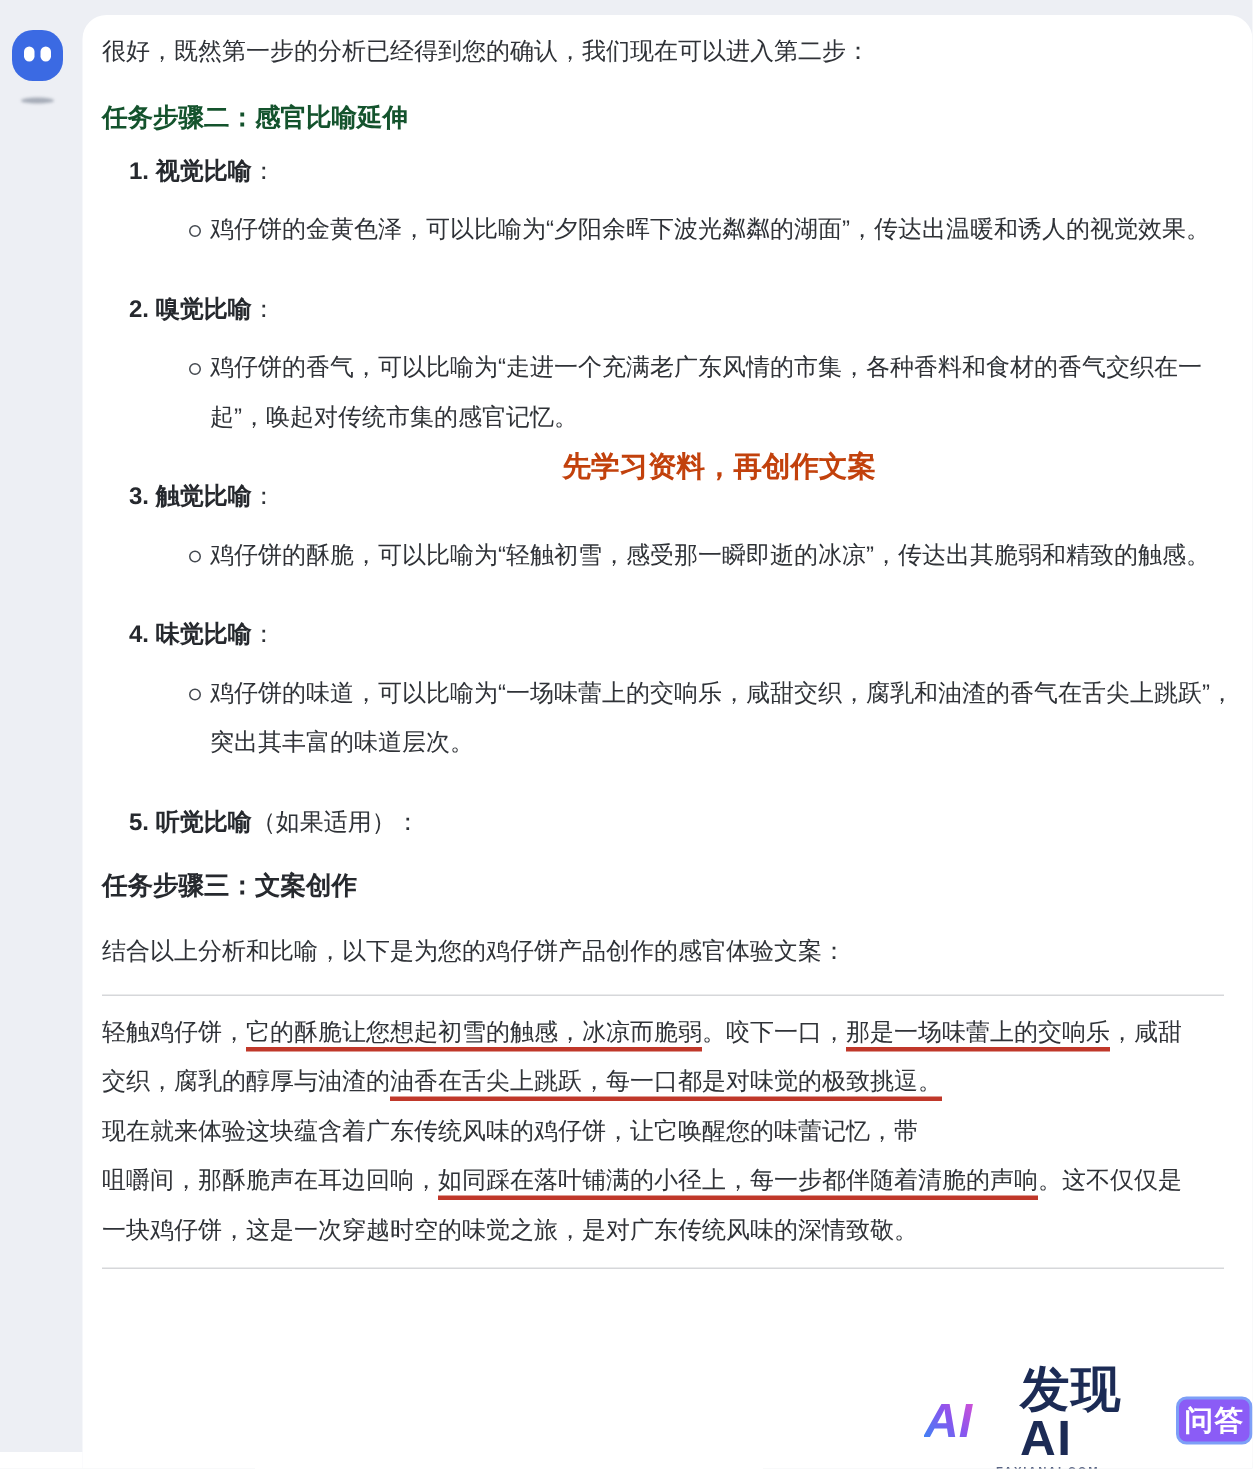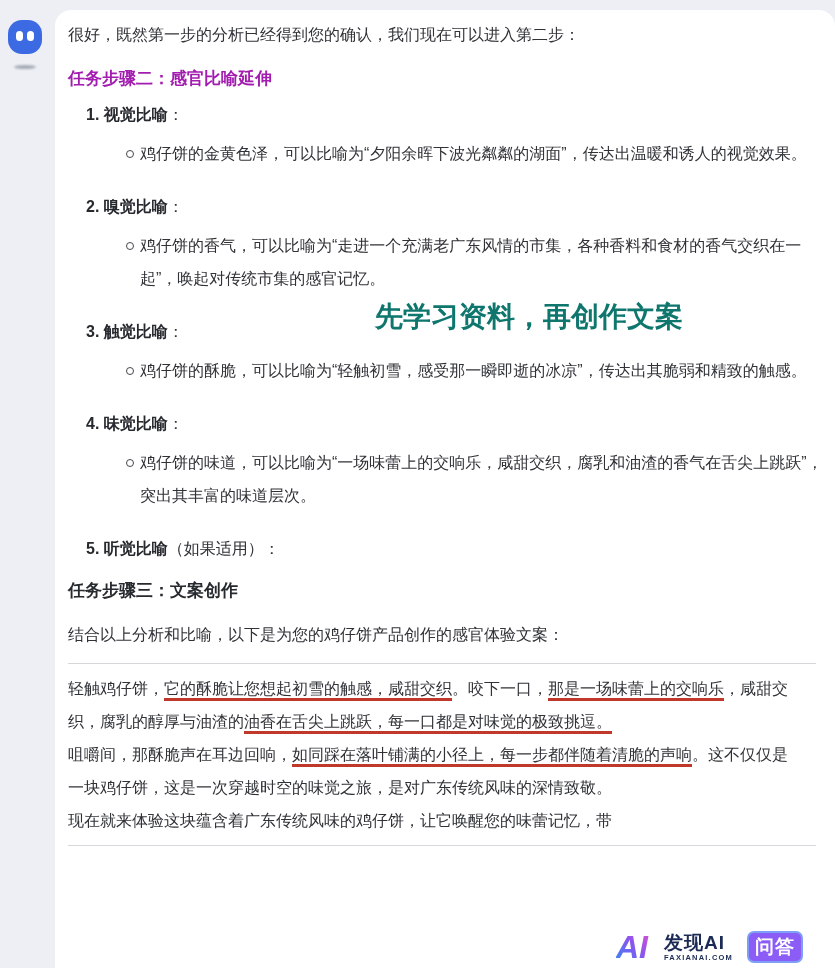--- a/index.html
+++ b/index.html
@@ -16,21 +16,21 @@
   .avatar{position:absolute;left:8px;top:20px;width:34px;height:34px;background:#3b6ae3;border-radius:14px;}
   .avatar .eye{position:absolute;top:11px;width:7px;height:10px;background:#ffffff;border-radius:3.5px;}
   .avatar .eye.l{left:8px;} .avatar .eye.r{left:19px;}
   .avatar-shadow{position:absolute;left:14px;top:65px;width:22px;height:4px;background:rgba(80,90,110,.45);border-radius:50%;filter:blur(1px);}
 
   
   .bubble{position:absolute;left:55px;top:10px;width:780px;height:969px;background:#ffffff;border-radius:16px 16px 0 0;}
   .content{position:relative;padding:12px 0 0 13px;width:730px;font-size:16px;}
 
   .intro{line-height:26px;margin:0;}
-  .h2{font-size:17px;font-weight:700;line-height:26px;margin:18px 0 0 0;color:#a21caf;}
+  .h2{font-size:17px;font-weight:700;line-height:26px;margin:18px 0 0 0;color:#14532d;}
   .h3{font-size:17px;font-weight:700;line-height:26px;margin:16px 0 0 0;color:#26292e;}
 
   .mlist{margin:0;}
   .mitem{margin-top:24px;}
   .mitem:first-child{margin-top:10px;}
   .mlabel{padding-left:18px;line-height:26px;font-size:16px;}
   .mlabel b{font-weight:700;color:#26292e;}
   .msub{position:relative;padding-left:72px;margin-top:9px;margin-right:-30px;line-height:33px;}
   .circ{position:absolute;left:58px;top:13px;width:6px;height:6px;border:1.5px solid #43484f;border-radius:50%;}
 
@@ -42,29 +42,29 @@
   .copy-p{margin:0;line-height:33px;}
   .redline{
     border-bottom:3px solid #c0382a;
     padding-bottom:1px;
     -webkit-box-decoration-break:clone;box-decoration-break:clone;
   }
 
   
   .annotation{
     position:absolute;left:320px;top:288px;
-    font-size:28px;font-weight:700;color:#0f766e;white-space:nowrap;
+    font-size:19px;font-weight:700;color:#c2410c;white-space:nowrap;
   }
 
   
   .wm-backdrop{position:absolute;left:608px;top:915px;width:227px;height:60px;background:#ffffff;}
   .watermark{position:absolute;left:616px;top:922px;width:219px;height:50px;display:flex;align-items:center;}
   .wm-logo{flex:0 0 auto;}
   .wm-text{margin-left:6px;line-height:1;}
-  .wm-brand{font-size:19px;font-weight:800;color:#1c2b55;letter-spacing:1px;}
+  .wm-brand{font-size:33px;font-weight:800;color:#1c2b55;letter-spacing:1px;margin-left:16px;}
   .wm-domain{font-size:7.5px;font-weight:700;color:#1c2b55;letter-spacing:1.2px;margin-top:2px;}
   .wm-badge{
     margin-left:14px;width:52px;height:28px;background:#8b5cf6;border:2px solid #7d9ff7;border-radius:7px;
     color:#ffffff;font-size:19px;font-weight:700;display:flex;align-items:center;justify-content:center;letter-spacing:1px;
   }
 </style>
 </head>
 <body>
 
 <div class="avatar">
@@ -102,23 +102,23 @@
         </div>
       </div>
 
     <div class="h3">任务步骤三：文案创作</div>
 
     <p class="lead">结合以上分析和比喻，以下是为您的鸡仔饼产品创作的感官体验文案：</p>
 
     <div class="divider"></div>
 
     <div>
-        <p class="copy-p"><span>轻触鸡仔饼，</span><span class="redline">它的酥脆让您想起初雪的触感，咸甜交织</span><span>。咬下一口，</span><span class="redline">那是一场味蕾上的交响乐</span><span>，咸甜交织，腐乳的醇厚与油渣的</span><span class="redline">油香在舌尖上跳跃，每一口都是对味觉的极致挑逗。</span></p>
+        <p class="copy-p"><span>轻触鸡仔饼，</span><span class="redline">它的酥脆让您想起初雪的触感，冰凉而脆弱</span><span>。咬下一口，</span><span class="redline">那是一场味蕾上的交响乐</span><span>，咸甜交织，腐乳的醇厚与油渣的</span><span class="redline">油香在舌尖上跳跃，每一口都是对味觉的极致挑逗。</span></p>
+        <p class="copy-p"><span>现在就来体验这块蕴含着广东传统风味的鸡仔饼，让它唤醒您的味蕾记忆，带</span></p>
         <p class="copy-p"><span>咀嚼间，那酥脆声在耳边回响，</span><span class="redline">如同踩在落叶铺满的小径上，每一步都伴随着清脆的声响</span><span>。这不仅仅是一块鸡仔饼，这是一次穿越时空的味觉之旅，是对广东传统风味的深情致敬。</span></p>
-        <p class="copy-p"><span>现在就来体验这块蕴含着广东传统风味的鸡仔饼，让它唤醒您的味蕾记忆，带</span></p>
       </div>
 
     <div class="divider bottom"></div>
   </div>
 
   <div class="annotation">先学习资料，再创作文案</div>
 </div>
 
 <div class="strip-end"></div>
 

